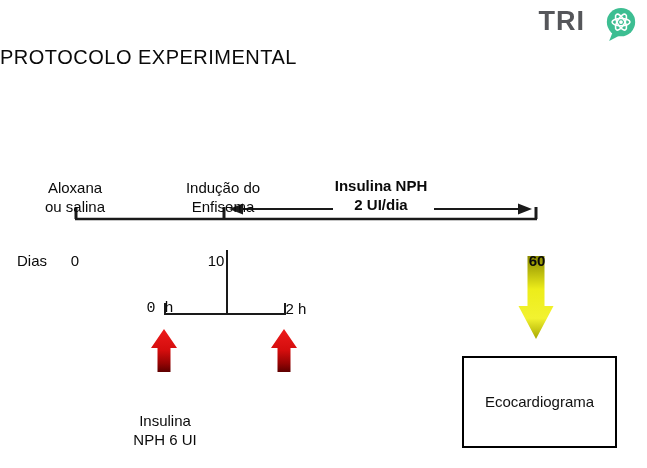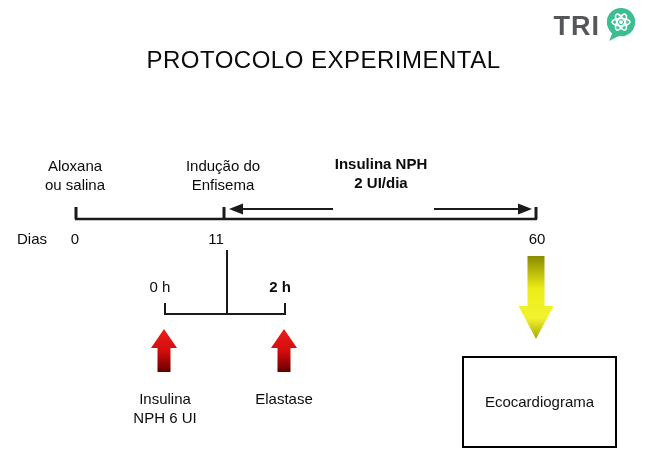--- a/index.html
+++ b/index.html
@@ -7,51 +7,51 @@
     position:relative;
     width:647px;height:468px;
     background:#ffffff;
     font-family:"Liberation Sans", sans-serif;
     color:#111111;
     overflow:hidden;
   }
   
   .logo{
     position:absolute;top:6px;right:8px;
-    display:flex;align-items:flex-end;gap:3px;
+    display:flex;align-items:flex-start;gap:18px;
     font-weight:bold;font-size:27px;letter-spacing:1px;
     color:#55565a;
   }
   .logo svg{display:block;margin:0 1px;}
   
   .title{
     position:absolute;top:46px;left:0;width:100%;
-    text-align:center;
-    font-size:24px;letter-spacing:0.5px;
+    font-size:20px;letter-spacing:0.5px;
     color:#0a0a0a;
   }
   
   .gfx{position:absolute;left:0;top:0;}
   
   .lbl{
     position:absolute;
     text-align:center;
     font-size:15px;line-height:19px;
     white-space:pre-line;
     color:#0a0a0a;
+    margin-top:22px;
   }
   .dias{left:10px;top:229px;width:44px;text-align:center;}
   .tick0{left:60px;top:229px;width:30px;}
   .tick10{left:201px;top:229px;width:30px;}
-  .tick60{left:521px;top:229px;width:32px;}
+  .tick60{left:521px;top:229px;width:32px;font-weight:bold;}
   .phase-aloxana{left:14px;top:156px;width:122px;}
   .phase-inducao{left:162px;top:156px;width:122px;text-align:center;}
   .phase-insulina-nph{left:314px;top:154px;width:134px;font-weight:bold;}
-  .hour-left{left:138px;top:277px;width:44px;}
-  .hour-right{left:258px;top:277px;width:44px;font-weight:bold;}
+  .hour-left{left:138px;top:277px;width:44px;font-family:Liberation Mono, monospace;}
+  .hour-right{left:274px;top:277px;width:44px;}
   .iv-insulina{left:107px;top:389px;width:116px;}
   .iv-elastase{left:226px;top:389px;width:116px;}
   
   .outcome-box{
     position:absolute;left:462px;top:356px;
     width:151px;height:88px;
     border:2px solid #000000;
     display:flex;
     align-items:center;justify-content:center;
     font-size:15px;line-height:20px;
@@ -124,27 +124,26 @@
 
   <div class="lbl phase-aloxana">Aloxana
 ou salina</div>
   <div class="lbl phase-inducao">Indução do
 Enfisema</div>
   <div class="lbl phase-insulina-nph">Insulina NPH
 2 UI/dia</div>
 
   <div class="lbl dias">Dias</div>
   <div class="lbl tick0">0</div>
-  <div class="lbl tick10">11</div>
+  <div class="lbl tick10">10</div>
   <div class="lbl tick60">60</div>
 
   <div class="lbl hour-left">0 h</div>
   <div class="lbl hour-right">2 h</div>
 
   <div class="lbl iv-insulina">Insulina
 NPH 6 UI</div>
-  <div class="lbl iv-elastase">Elastase</div>
 
   <div class="outcome-box">
     <div>Ecocardiograma</div>
   </div>
 
 </div>
 
 </body></html>

